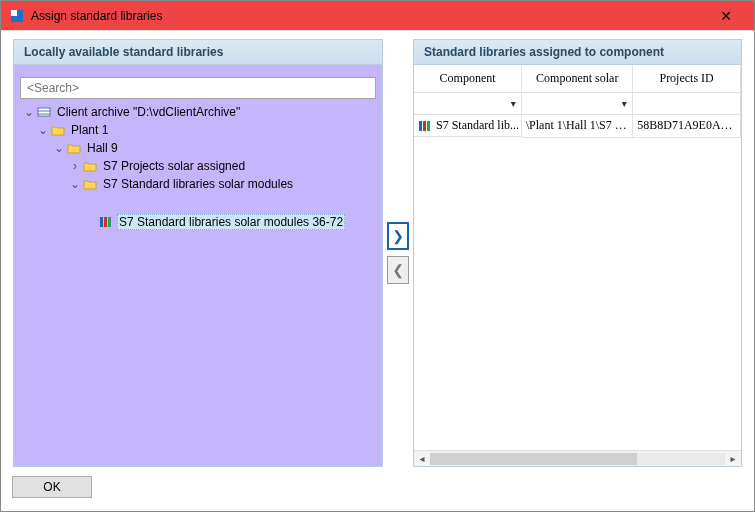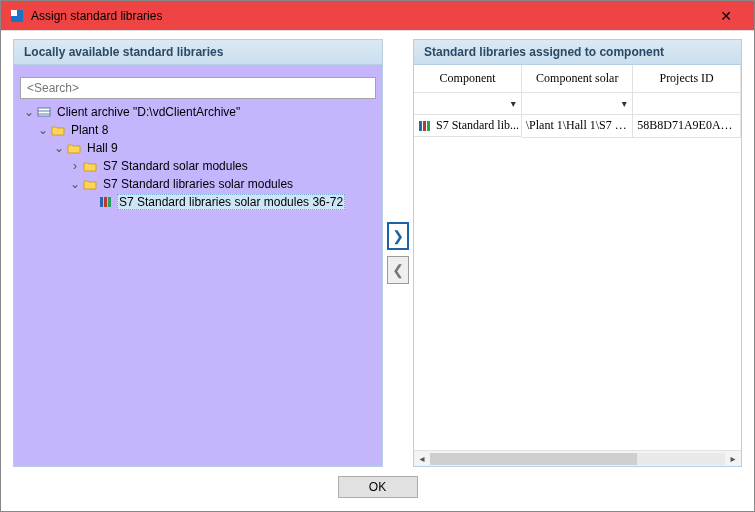--- a/index.html
+++ b/index.html
@@ -71,21 +71,21 @@
   .row .ico { width: 16px; display: inline-flex; justify-content: center; margin-right: 3px; }
   .row .label { padding: 0 2px; }
   .row.sel .label { background: #cde6f7; border: 1px dotted #7aaed6; padding: 0 1px; }
   .folder svg { width: 14px; height: 12px; }
   .archive svg { width: 14px; height: 12px; }
   .book svg { width: 14px; height: 12px; }
   .indent0 { padding-left: 2px; }
   .indent1 { padding-left: 16px; }
   .indent2 { padding-left: 32px; }
   .indent3 { padding-left: 48px; }
-  .indent4 { padding-left: 64px; }
+  .indent4 { padding-left: 64px; margin-top: 20px; }
 
   .mid {
     width: 30px;
     display: flex; flex-direction: column; align-items: center; justify-content: center;
     gap: 6px;
   }
   .mid button {
     width: 22px; height: 28px;
     border: 1px solid #9a9a9a;
     background: #efefef;
@@ -150,21 +150,21 @@
     border-top: 1px solid #e1e1e1;
     display: flex; align-items: center;
     background: #f3f3f3;
   }
   .scroll-x .arrow { width: 16px; text-align: center; color: #555; font-size: 10px; }
   .scroll-x .track { flex: 1; height: 12px; background: #e9e9e9; position: relative; }
   .scroll-x .thumb { position: absolute; left: 0; top: 0; height: 12px; width: 70%; background: #cfcfcf; }
 
   .footer {
     height: 30px;
-    display: flex; justify-content: center; align-items: center;
+    display: flex; justify-content: space-between; align-items: center;
     padding: 0 11px; gap: 16px;
     border-top: 1px solid transparent;
   }
   .footer button {
     width: 80px; height: 22px;
     background: #e1e1e1;
     border: 1px solid #adadad;
     font-size: 12px;
     cursor: pointer;
   }
@@ -201,39 +201,39 @@
           </span>
           <span class="label">Client archive "D:\vdClientArchive"</span>
         </div>
         <div class="row indent1">
           <span class="expander">⌄</span>
           <span class="ico folder">
             <svg viewBox="0 0 14 12">
                 <path d="M1 3h4l1 1h7v7H1z" fill="#ffd457" stroke="#c9a227"></path>
               </svg>
           </span>
-          <span class="label">Plant 8</span>
+          <span class="label">Plant 1</span>
         </div>
         <div class="row indent2">
           <span class="expander">⌄</span>
           <span class="ico folder">
             <svg viewBox="0 0 14 12">
                 <path d="M1 3h4l1 1h7v7H1z" fill="#ffd457" stroke="#c9a227"></path>
               </svg>
           </span>
           <span class="label">Hall 9</span>
         </div>
         <div class="row indent3">
           <span class="expander">›</span>
           <span class="ico folder">
             <svg viewBox="0 0 14 12">
                 <path d="M1 3h4l1 1h7v7H1z" fill="#ffd457" stroke="#c9a227"></path>
               </svg>
           </span>
-          <span class="label">S7 Standard solar modules</span>
+          <span class="label">S7 Projects solar assigned</span>
         </div>
         <div class="row indent3">
           <span class="expander">⌄</span>
           <span class="ico folder">
             <svg viewBox="0 0 14 12">
                 <path d="M1 3h4l1 1h7v7H1z" fill="#ffd457" stroke="#c9a227"></path>
               </svg>
           </span>
           <span class="label">S7 Standard libraries solar modules</span>
         </div>

